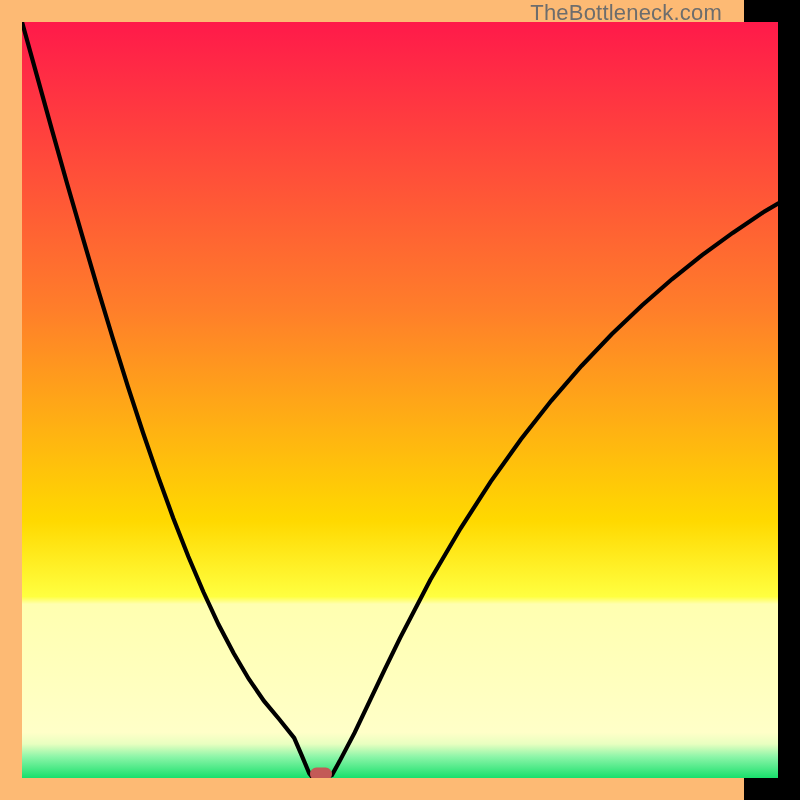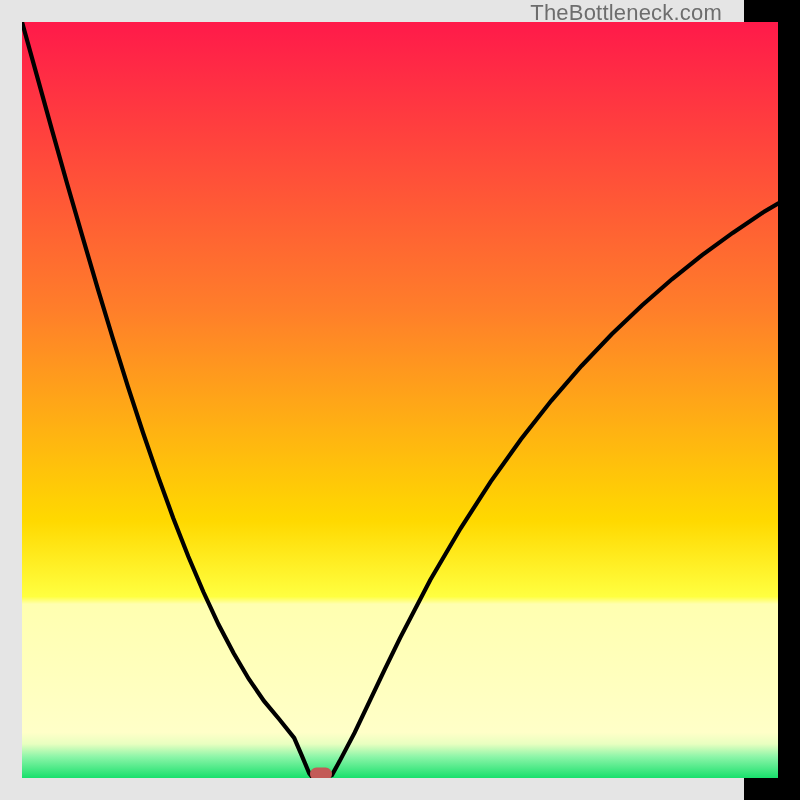--- a/index.html
+++ b/index.html
@@ -10,21 +10,21 @@
     background: #000;
     font-family: Arial, Helvetica, sans-serif;
     overflow: hidden;
   }
   .frame {
     position: absolute;
     left: 0;
     top: 0;
     width: 744px;
     height: 800px;
-    background: #e5e5e5;
+    background: #fdba74;
   }
   .plot-area {
     position: absolute;
     left: 22px;
     top: 22px;
     width: 756px;
     height: 756px;
     overflow: hidden;
   }
   .gradient-bg {

